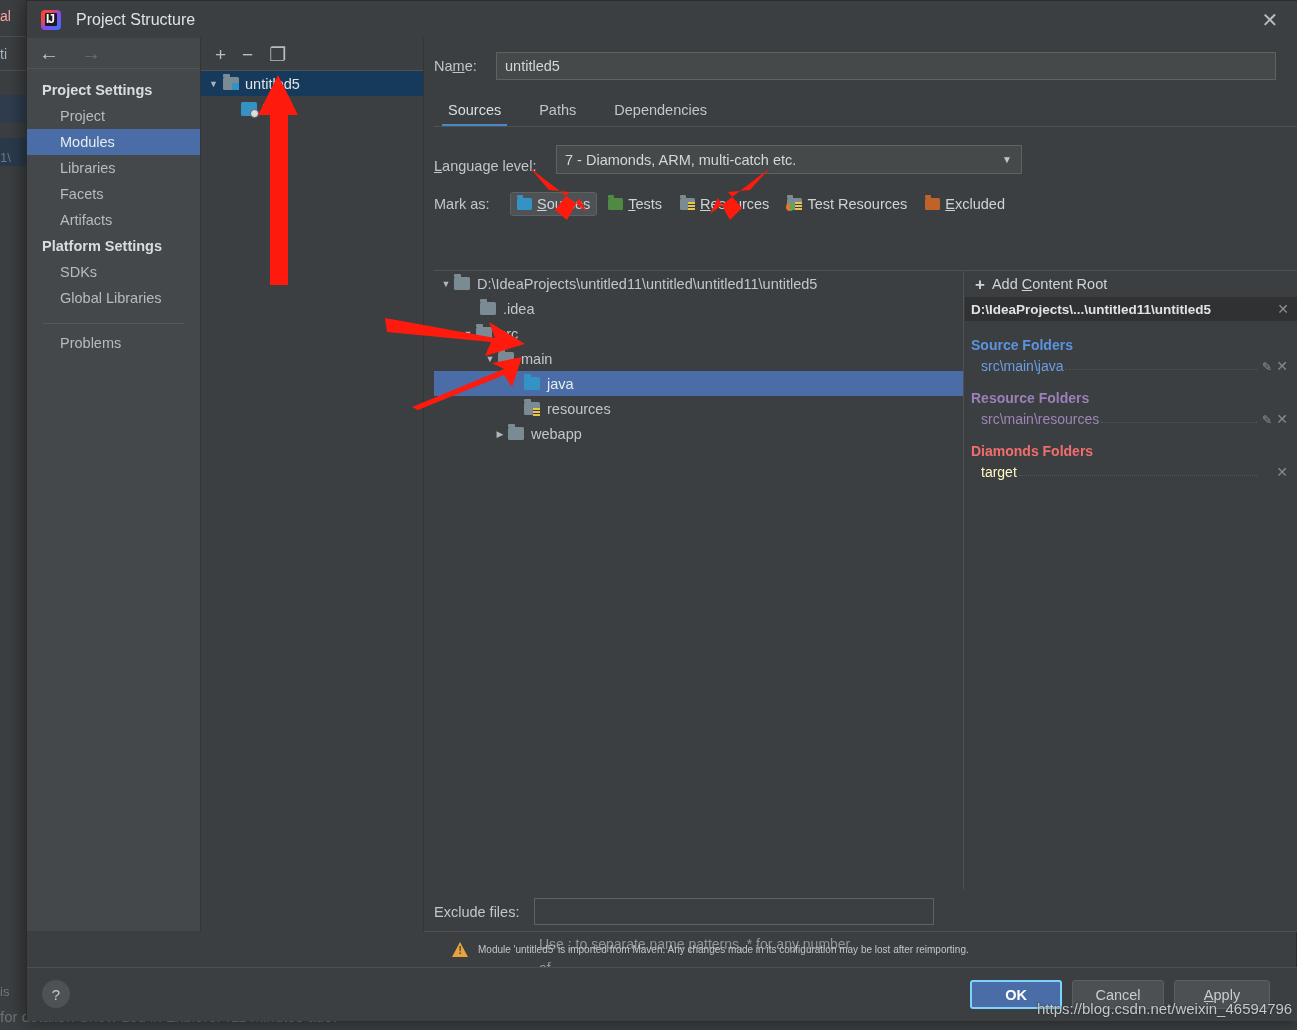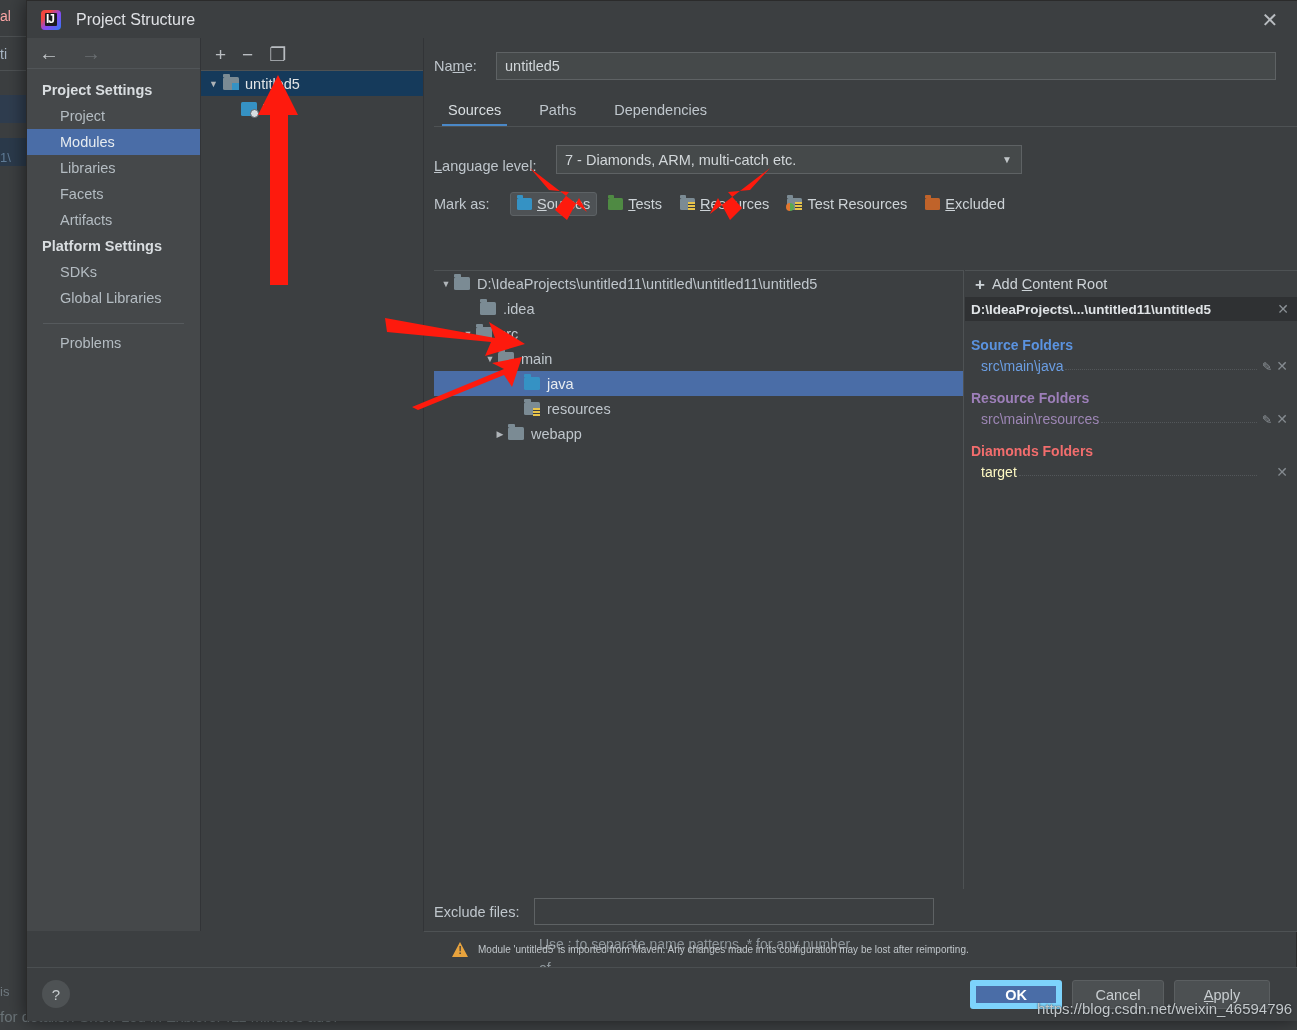--- a/index.html
+++ b/index.html
@@ -218,21 +218,21 @@
   }
   #help-btn {
     position:absolute; left:15px; top:12px; width:28px; height:28px; border-radius:50%;
     background:#4e5254; color:#c6cbce; display:flex; align-items:center; justify-content:center;
     font-size:15px; cursor:pointer;
   }
   .fbtn {
     position:absolute; top:12px; height:29px; display:flex; align-items:center; justify-content:center;
     font-size:14.5px; border-radius:3px; cursor:pointer;
   }
-  #ok-btn { left:943px; width:92px; background:#4a6da7; color:#fff; font-weight:bold; border:6px solid #7dd3fc; }
+  #ok-btn { left:943px; width:92px; background:#4a6da7; color:#fff; font-weight:bold; border:2px solid #7dd3fc; }
   #cancel-btn { left:1045px; width:92px; background:#4c5052; color:#c8cdd0; border:1px solid #5b5f61; }
   #apply-btn { left:1147px; width:96px; background:#4c5052; color:#c8cdd0; border:1px solid #5b5f61; }
   #apply-btn u, #ok-btn u { text-decoration:underline; }
 
   
   #watermark {
     position:absolute; left:1013px; top:1000px; color:#c3c8cb; font-size:15px;
     text-shadow: 0 0 2px #23272a; white-space:nowrap; z-index: 50; margin-left: 24px;
   }
 

